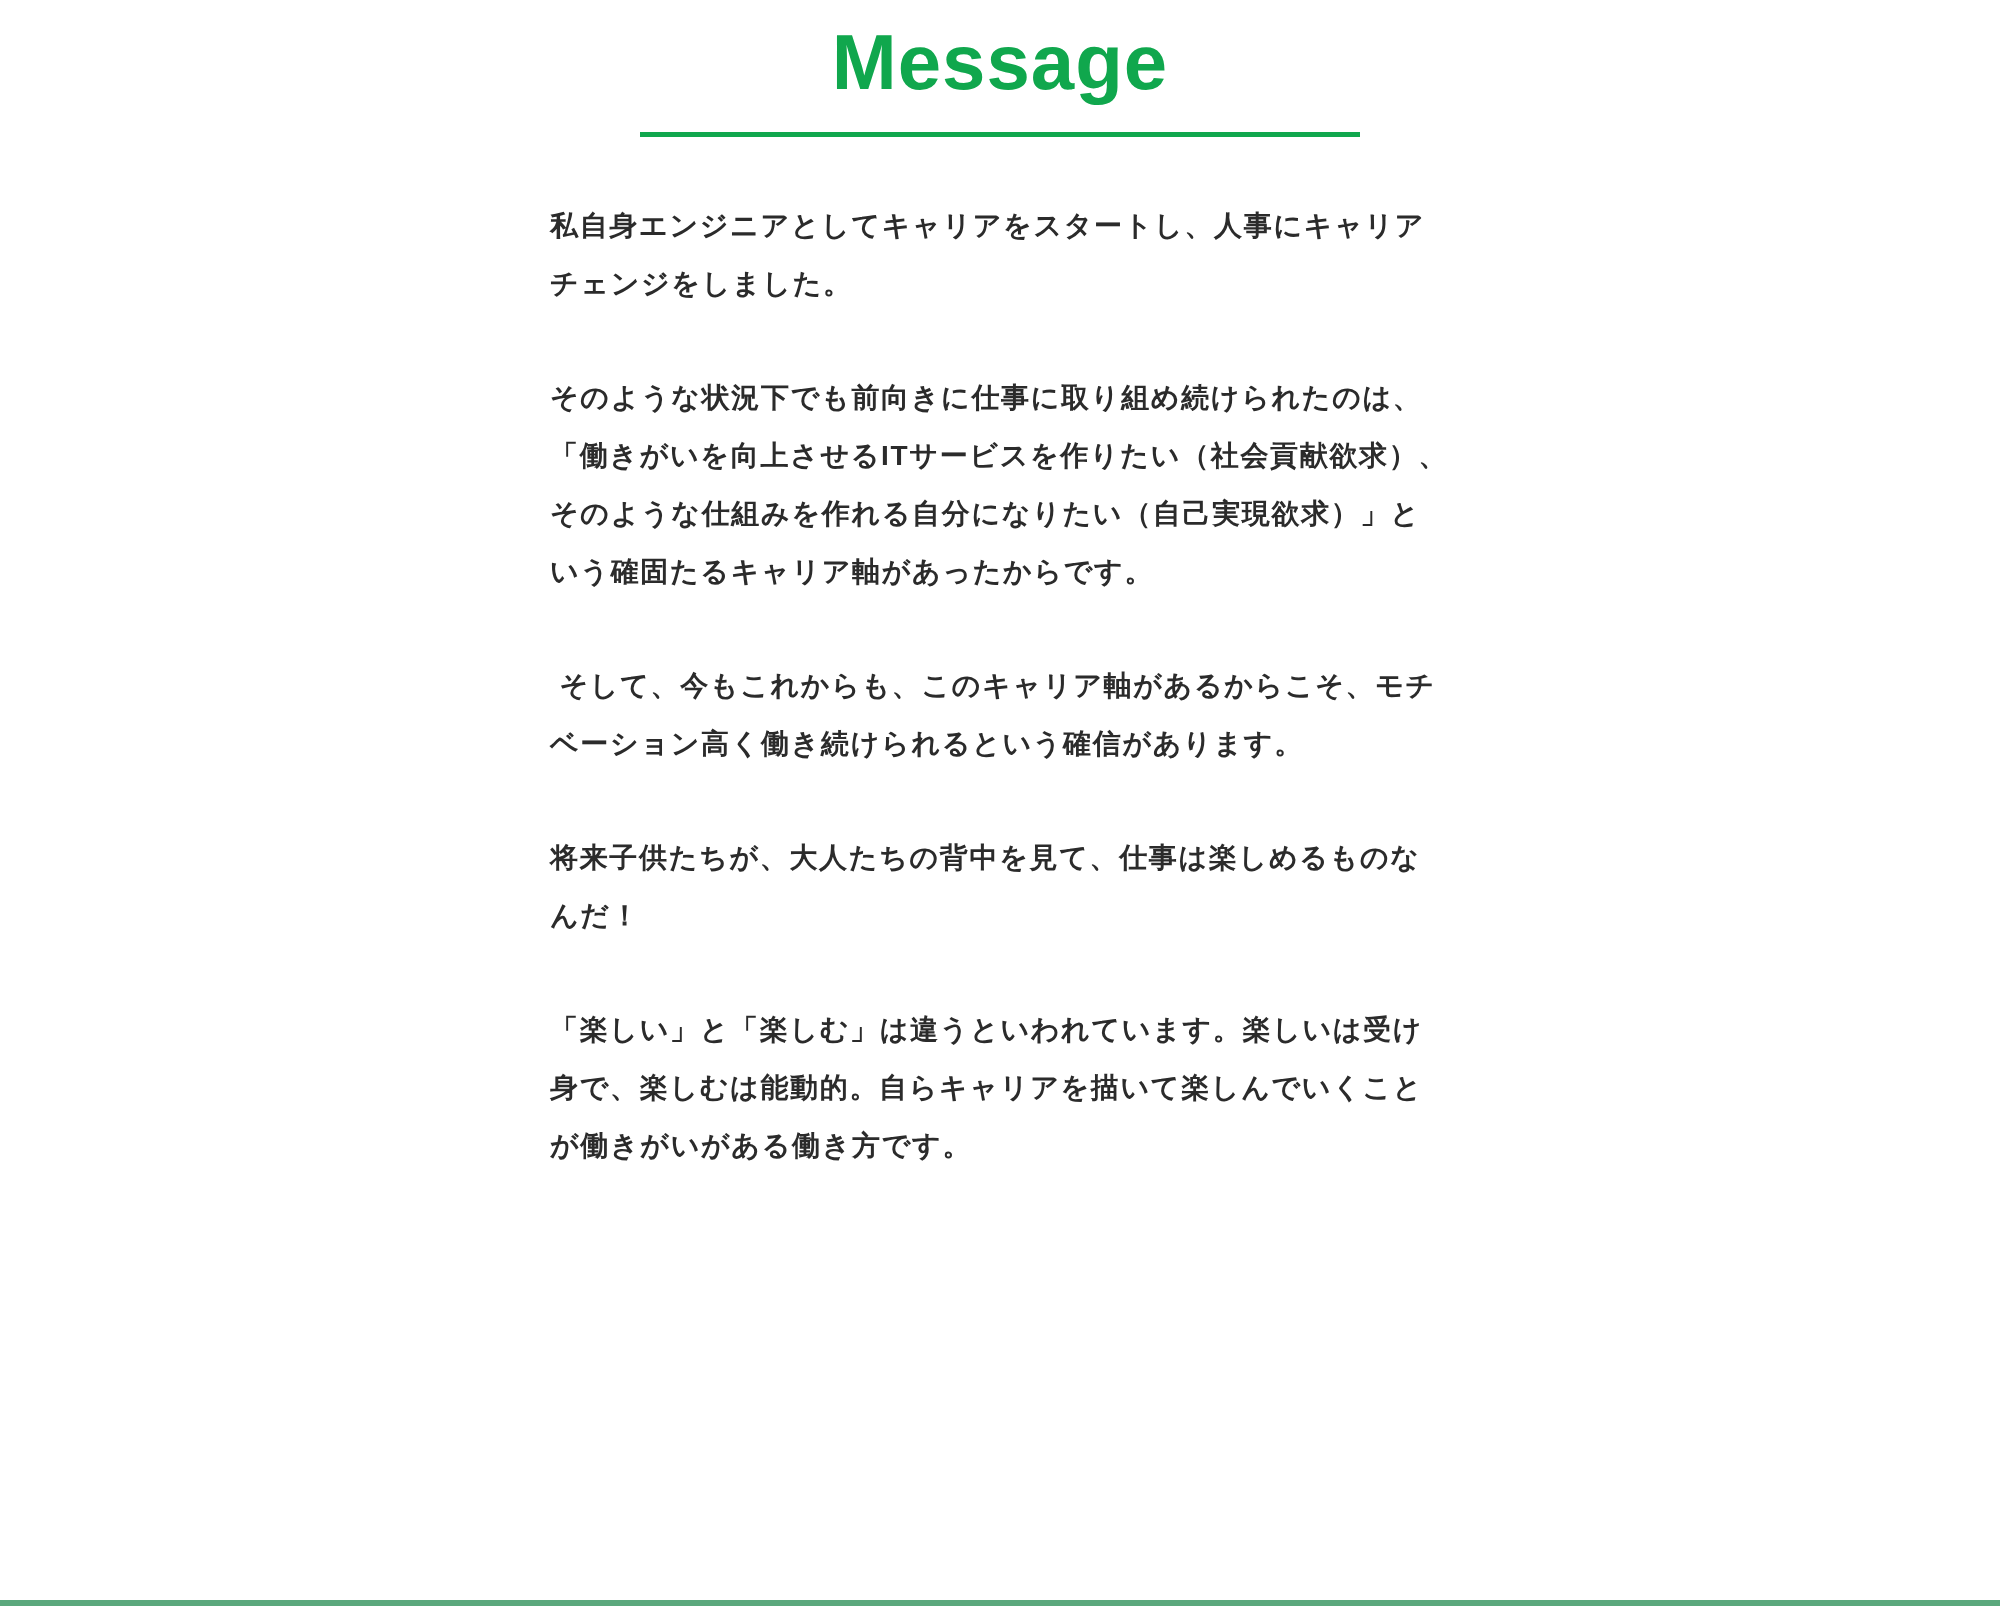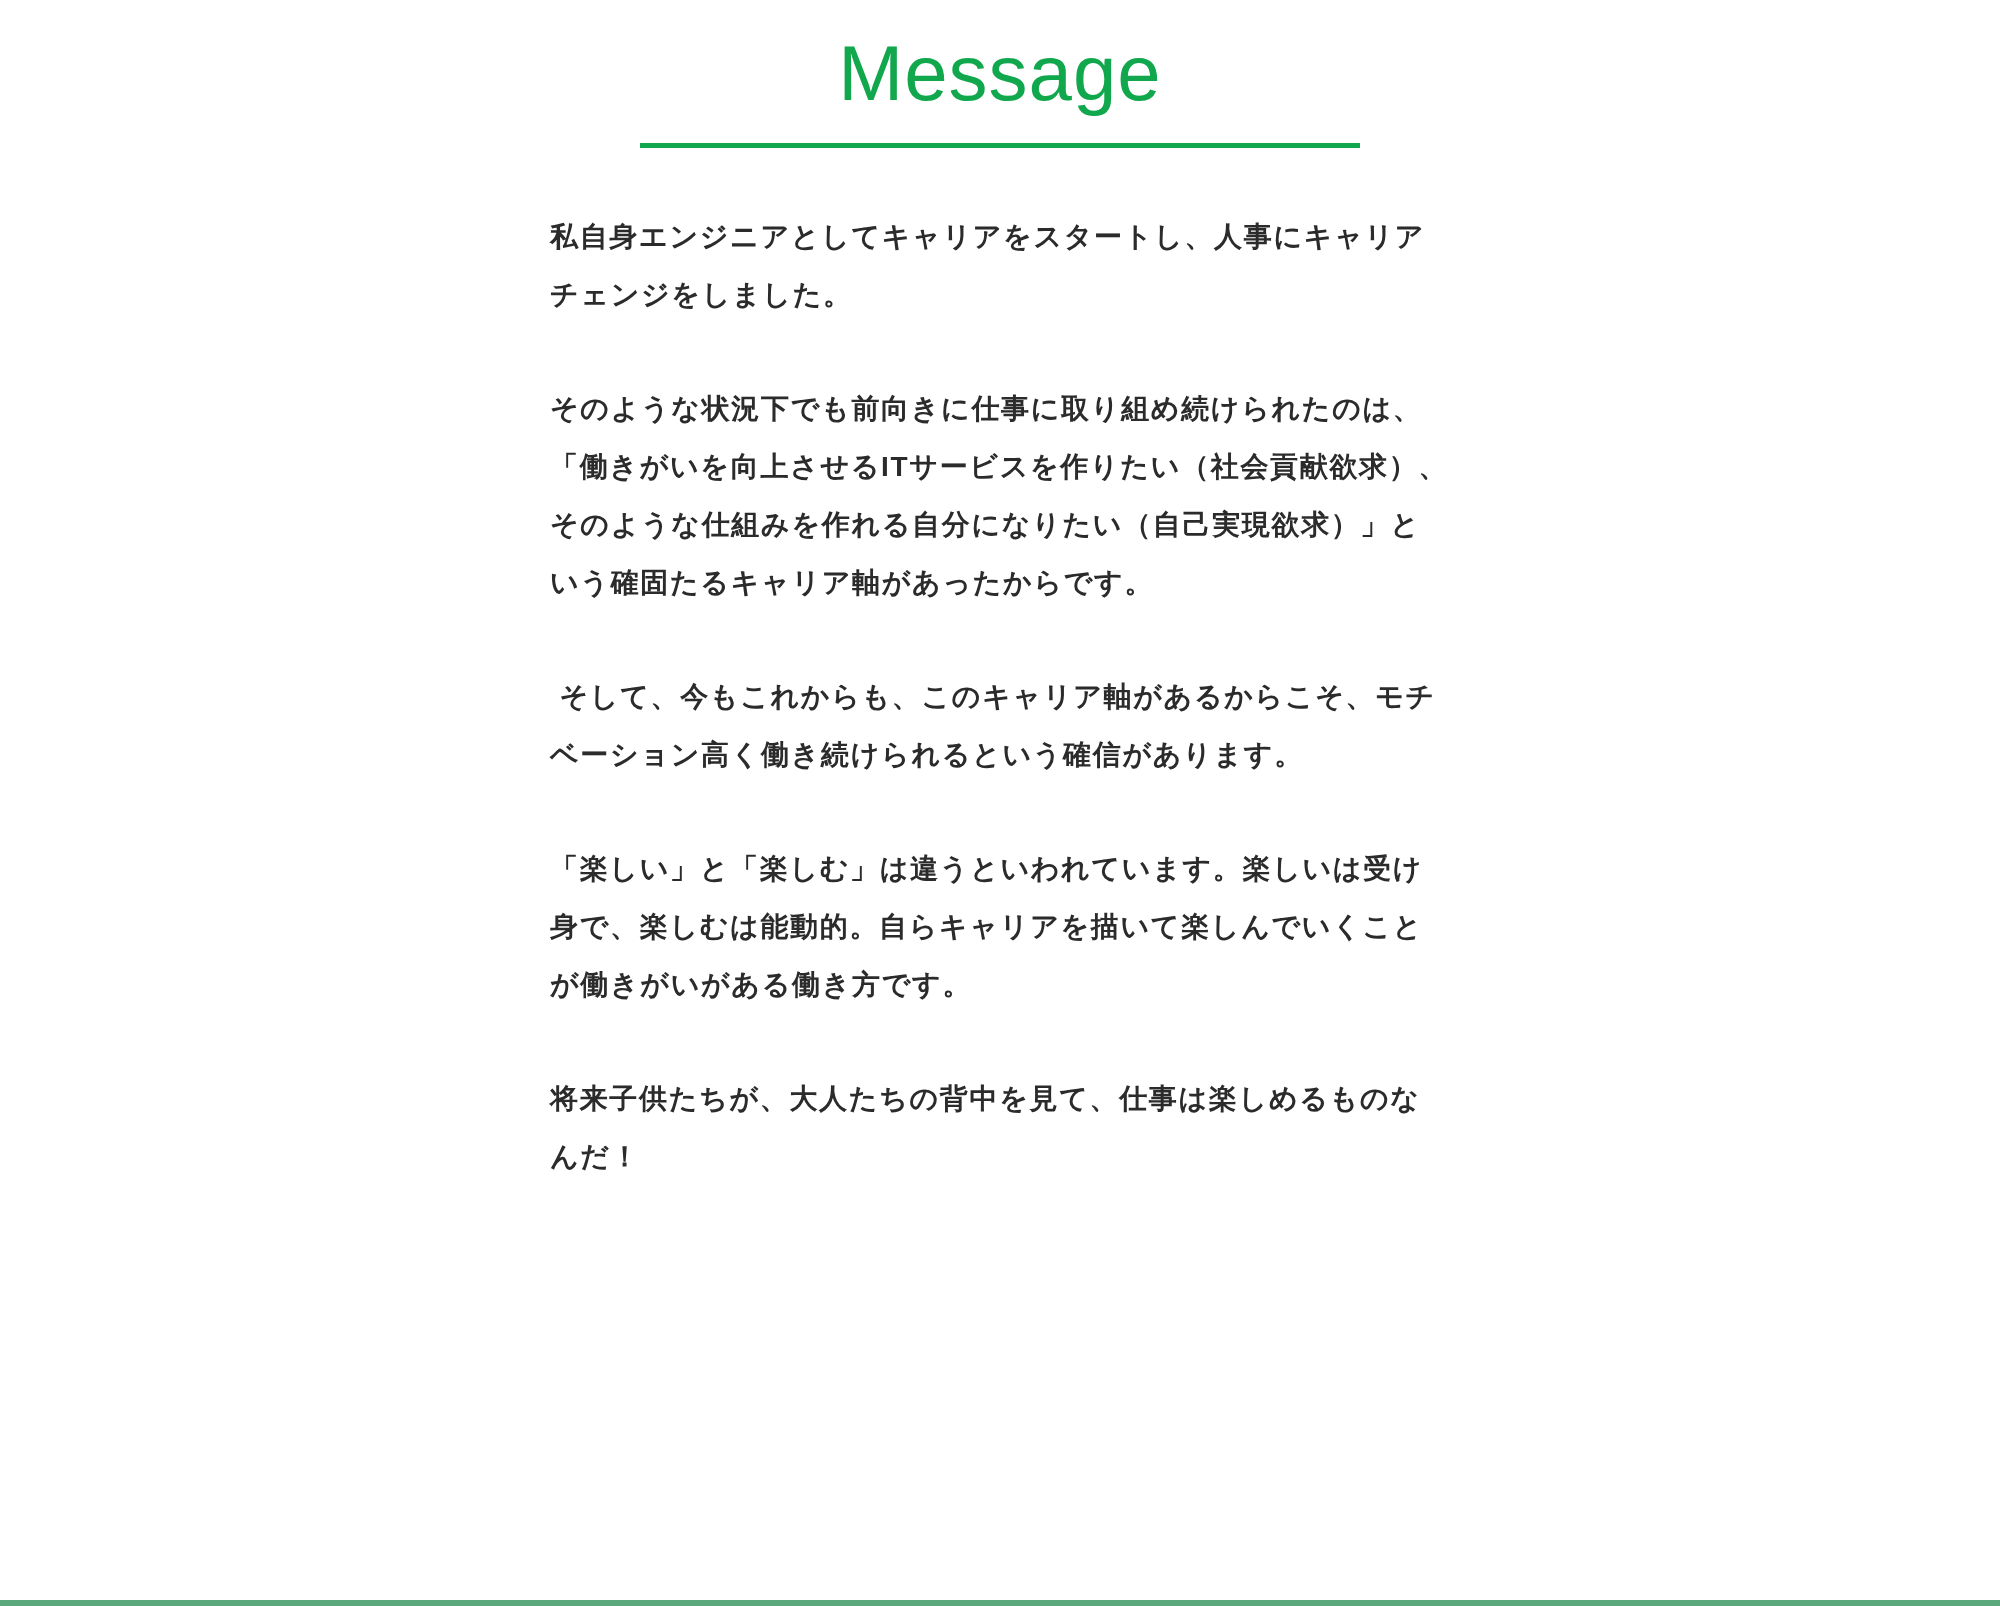--- a/index.html
+++ b/index.html
@@ -13,24 +13,24 @@
     width: 2000px;
     height: 1606px;
     background: #ffffff;
     overflow: hidden;
   }
   .header {
     padding-top: 16px;
     text-align: center;
   }
   .page-title {
-    margin: 15px;
+    margin: 4px;
     font-size: 78px;
     line-height: 1.1;
-    font-weight: normal;
+    font-weight: bold;
     letter-spacing: 1px;
     color: #10A74D;
   }
   .title-underline {
     width: 720px;
     height: 5px;
     margin: 26px auto 0 auto;
     background: #10A74D;
   }
   .message-body {
@@ -63,19 +63,19 @@
 
   <div class="header">
     <h1 class="page-title">Message</h1>
     <div class="title-underline"></div>
   </div>
 
   <div class="message-body">
       <p>私自身エンジニアとしてキャリアをスタートし、人事にキャリアチェンジをしました。</p>
       <p>そのような状況下でも前向きに仕事に取り組め続けられたのは、「働きがいを向上させるITサービスを作りたい（社会貢献欲求）、そのような仕組みを作れる自分になりたい（自己実現欲求）」という確固たるキャリア軸があったからです。</p>
       <p> そして、今もこれからも、このキャリア軸があるからこそ、モチベーション高く働き続けられるという確信があります。</p>
+      <p>将来子供たちが、大人たちの背中を見て、仕事は楽しめるものなんだ！</p>
       <p>「楽しい」と「楽しむ」は違うといわれています。楽しいは受け身で、楽しむは能動的。自らキャリアを描いて楽しんでいくことが働きがいがある働き方です。</p>
-      <p>将来子供たちが、大人たちの背中を見て、仕事は楽しめるものなんだ！</p>
     </div>
 
   <div class="footer-bar"></div>
 
 </div>
 
 </body></html>

